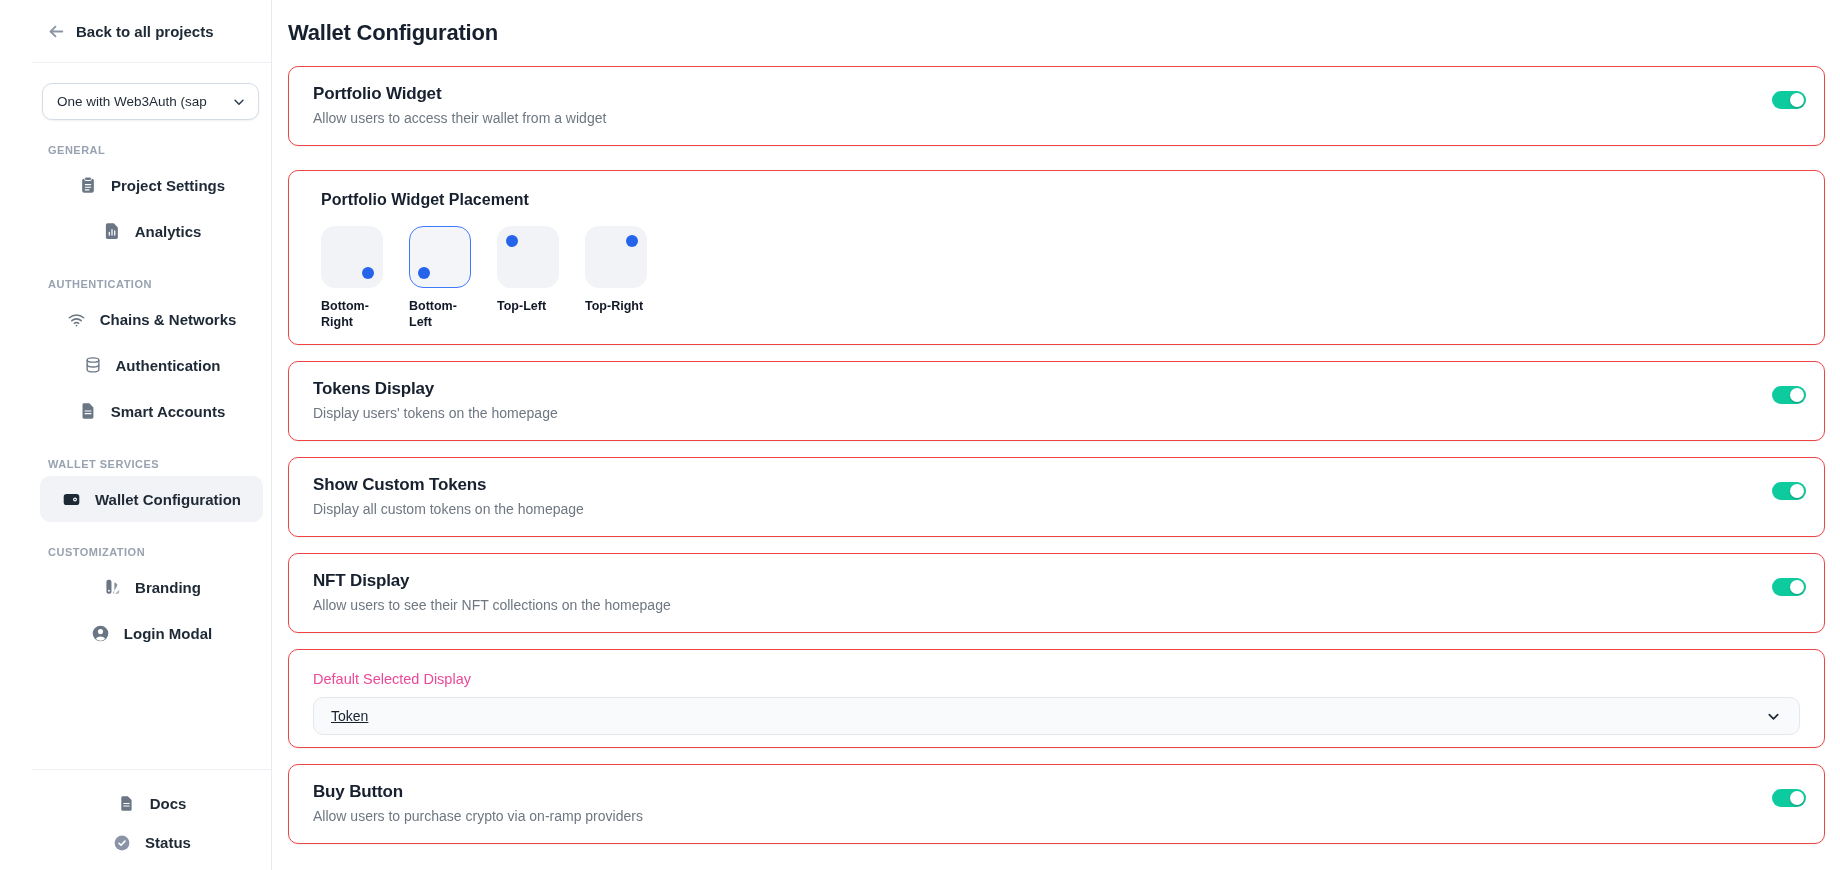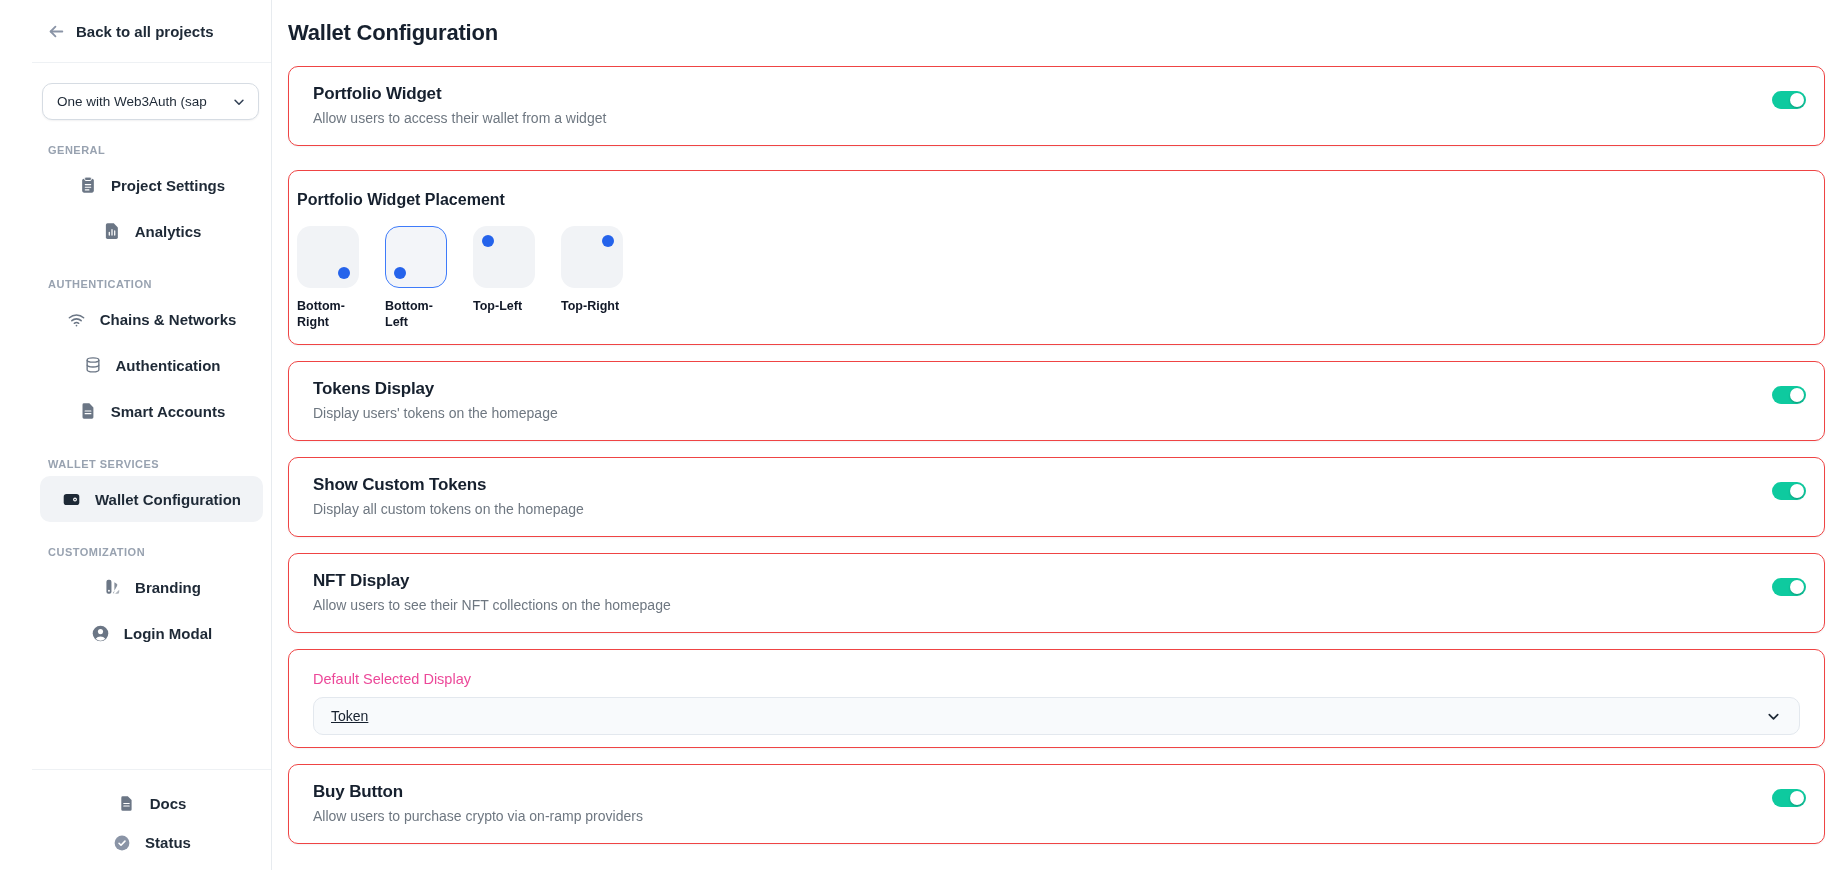--- a/index.html
+++ b/index.html
@@ -71,21 +71,21 @@
   .toggle {
     width:34px; height:18px; border-radius:9px; position:relative;
     margin-top:7px; cursor:pointer; flex:none; background:#0eca9f;
   }
   .toggle .knob {
     position:absolute; top:2px; right:2px; width:14px; height:14px;
     border-radius:50%; background:#fff; box-shadow:0 1px 2px rgba(0,0,0,.25);
   }
 
   
-  .placement-card { padding:20px 8px 14px;margin-top:24px; }
+  .placement-card { padding:20px 32px 14px;margin-top:24px; }
   .placement-title { font-size:16px; font-weight:700; margin:0; color:#16202e; }
   .placement-row { display:flex; gap:26px; margin-top:17px; }
   .placement-option { cursor:pointer; }
   .place-box {
     width:62px; height:62px; border-radius:14px; background:#f1f3f6;
     position:relative; border:1.5px solid transparent;
   }
   .placement-option.selected .place-box { border-color:#3e7bfa; background:#f3f5f9; }
   .place-dot { position:absolute; width:12px; height:12px; border-radius:50%; background:#2563eb; }
   .pos-bottom-right .place-dot { right:8px; bottom:8px; }

